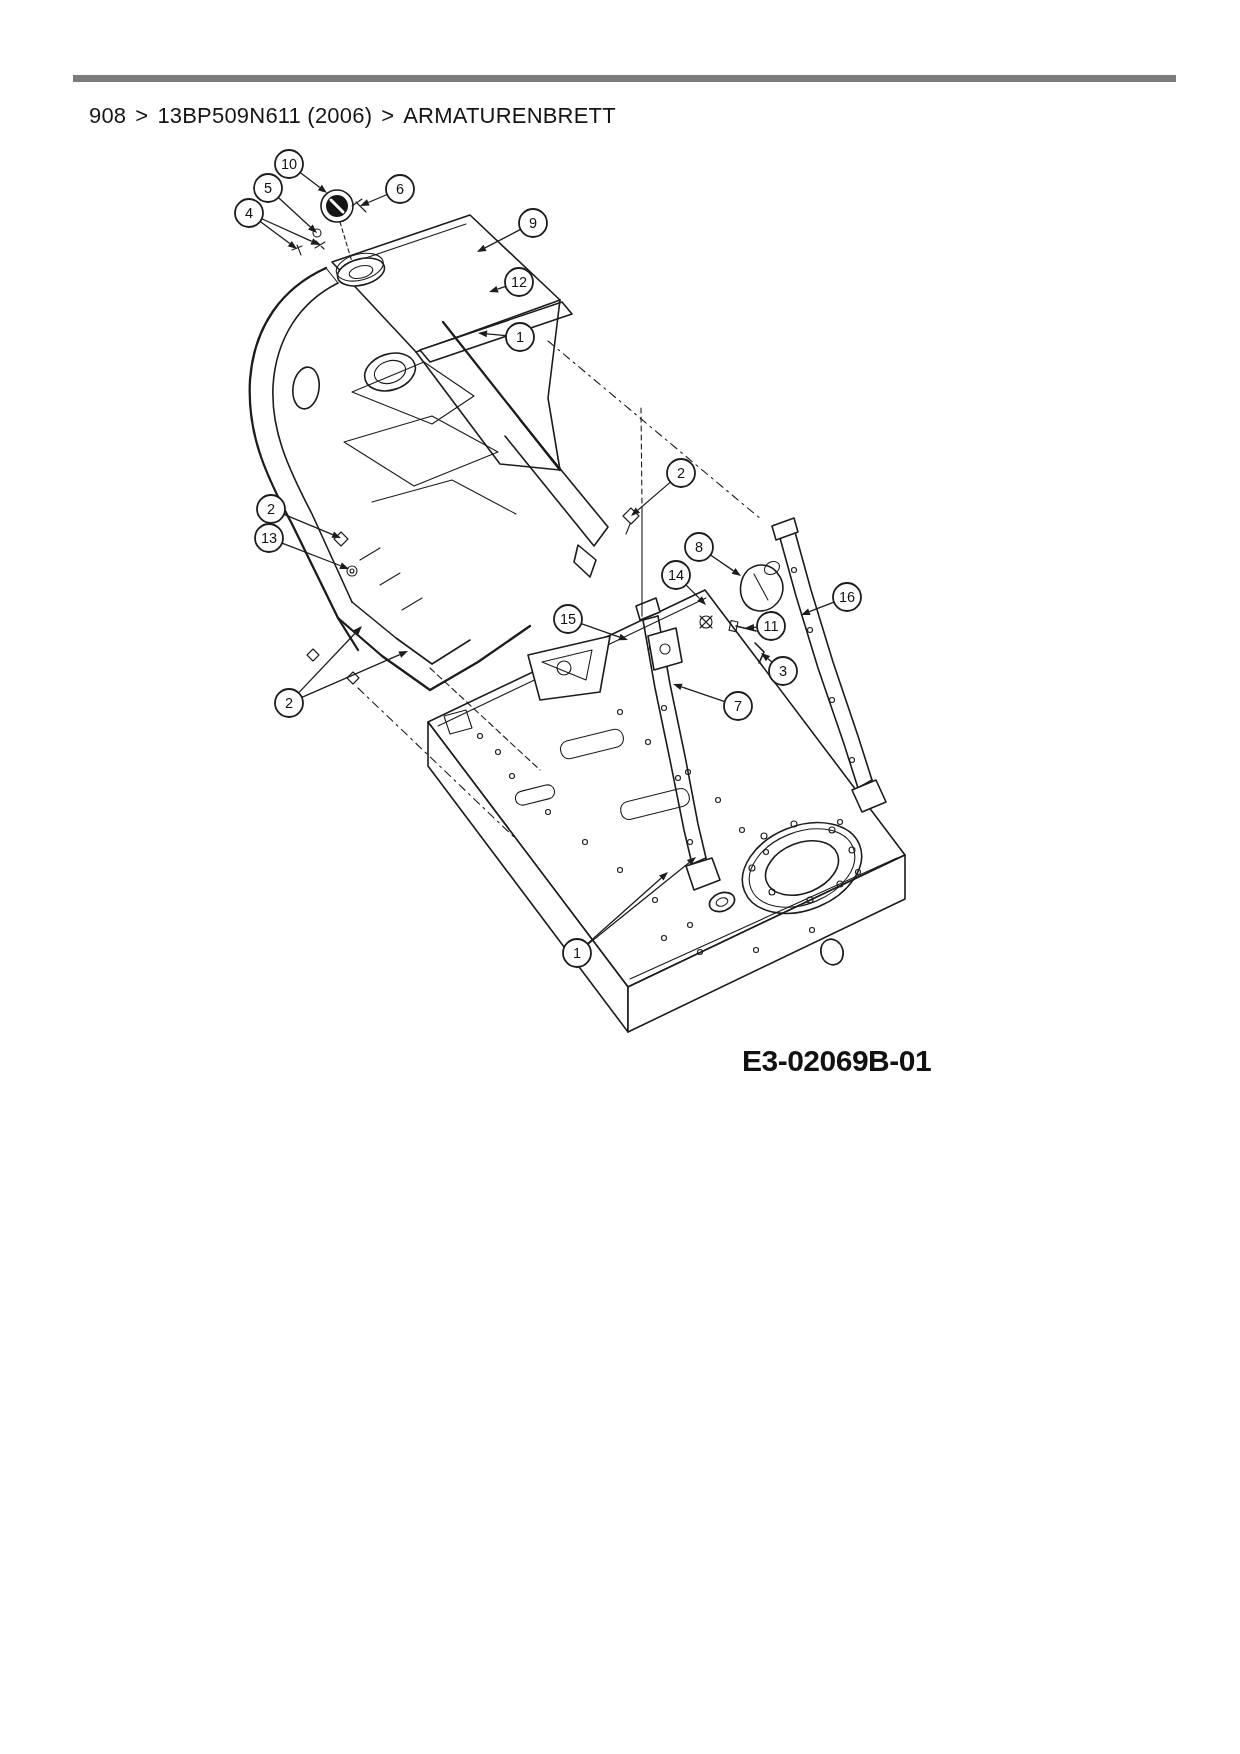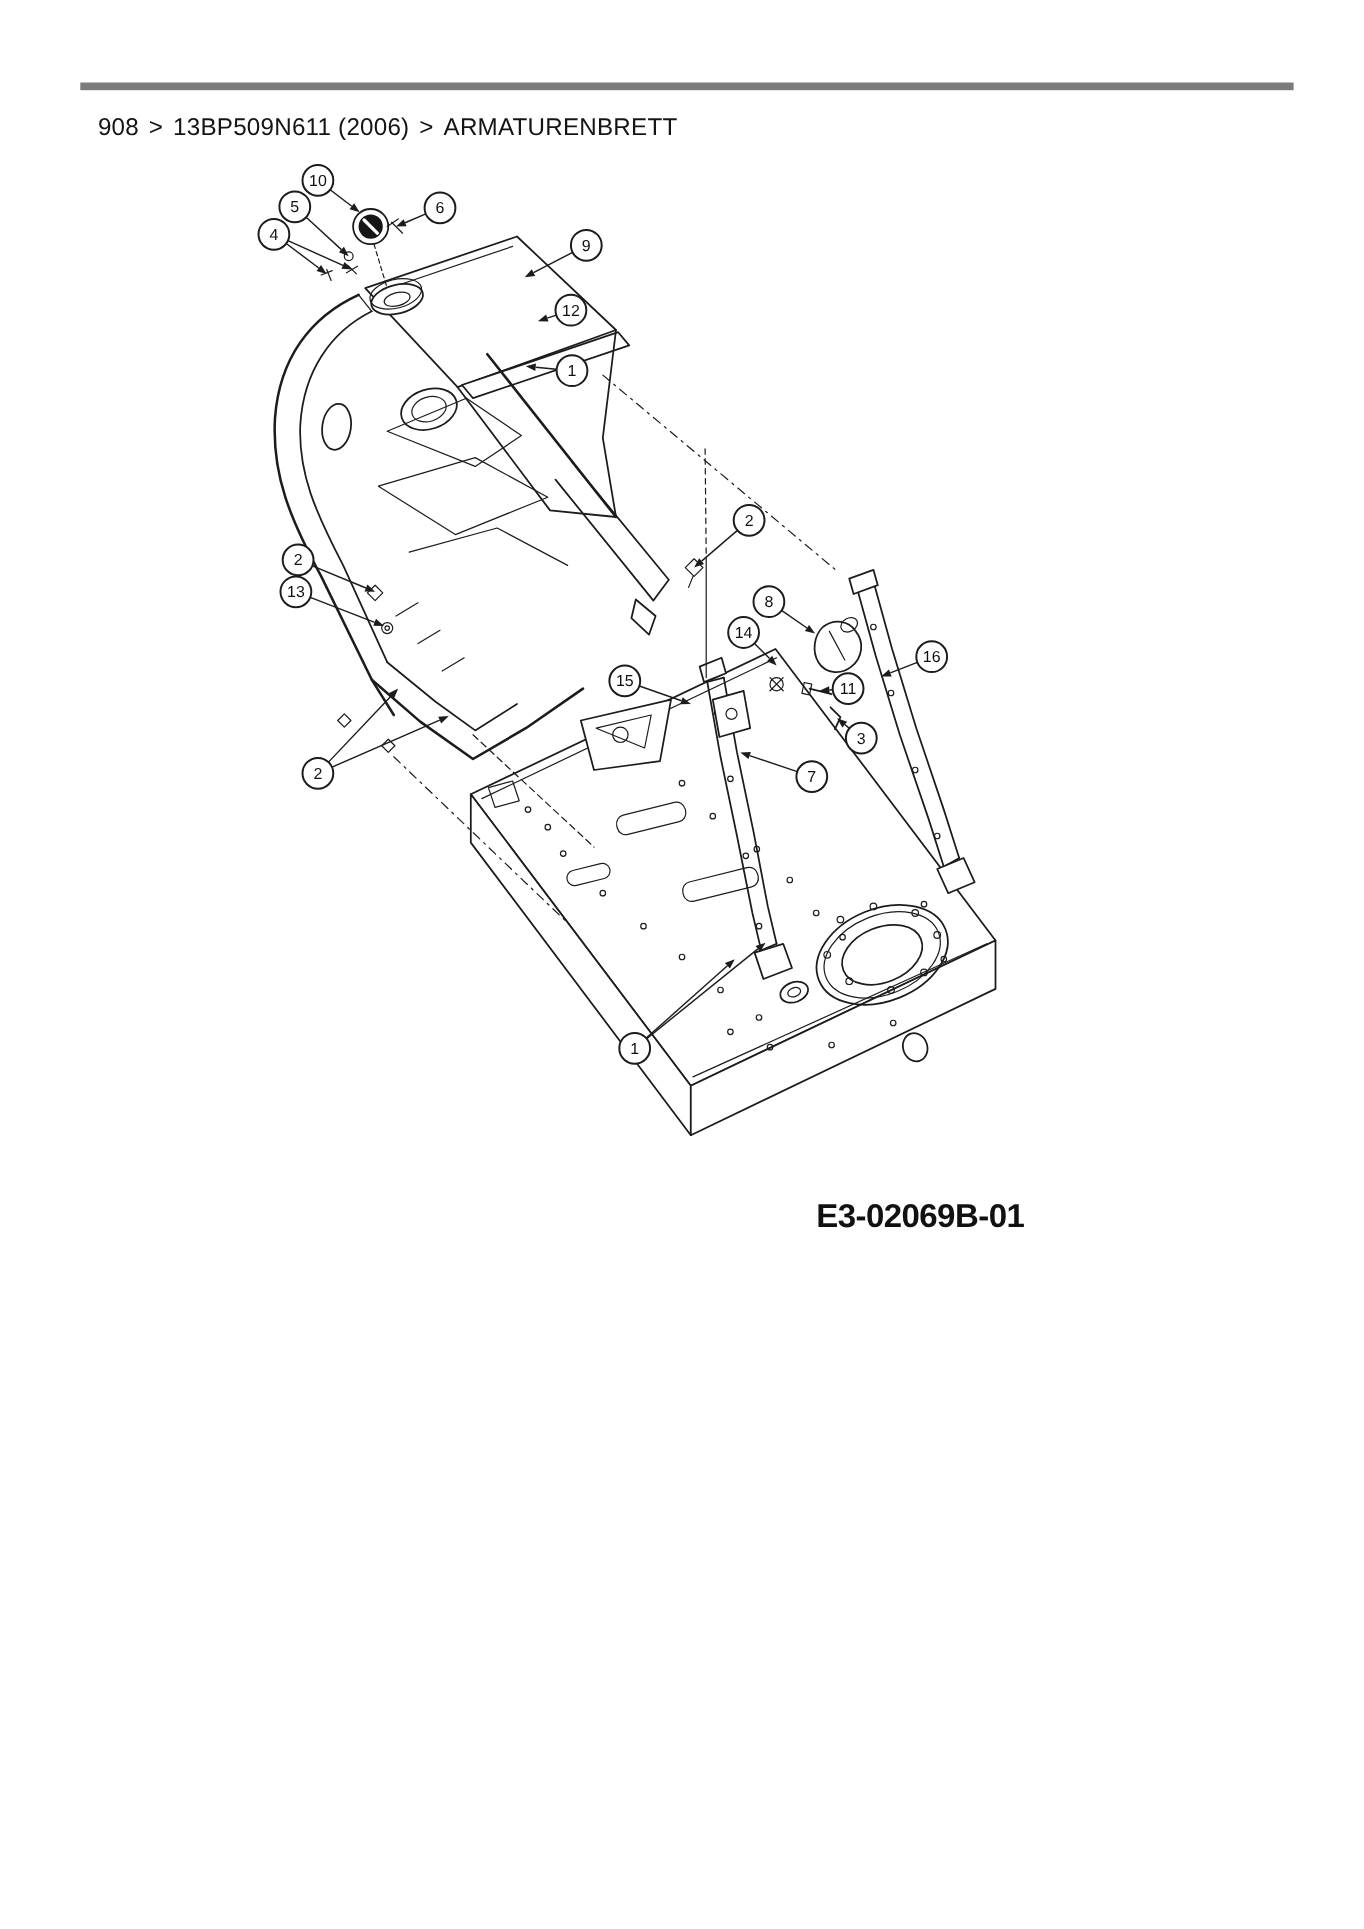--- a/index.html
+++ b/index.html
@@ -3,21 +3,21 @@
 <meta charset="utf-8">
 <style>
   html,body{margin:0;padding:0;background:#e8e8e8;}
   #page{position:relative;width:1240px;height:1754px;background:#ffffff;margin:0 auto;
         font-family:"Liberation Sans",sans-serif;color:#1a1a1a;overflow:hidden;}
   #top-divider{position:absolute;left:73px;top:75px;width:1103px;height:7px;background:#7b7b7b;}
   #breadcrumb{position:absolute;left:89px;top:103px;font-size:22px;line-height:26px;
               letter-spacing:.2px;white-space:nowrap;color:#141414;}
   #breadcrumb .sep{margin:0 9px;}
   #diagram-svg{position:absolute;left:0;top:0;width:1240px;height:1754px;}
-  #diagram-code{position:absolute;left:742px;top:1089px;font-size:30px;font-weight:bold;
+  #diagram-code{position:absolute;left:742px;top:1044px;font-size:30px;font-weight:bold;
                 letter-spacing:-.5px;color:#111;}
   svg text{font-family:"Liberation Sans",sans-serif;}
   .ink{stroke:#1c1c1c;fill:none;stroke-linecap:round;stroke-linejoin:round;}
   .w1{stroke-width:1.1}.w2{stroke-width:1.6}.w3{stroke-width:2.3}
   .paper{fill:#ffffff;}
 </style>
 </head>
 <body>
 
 <div id="page">

